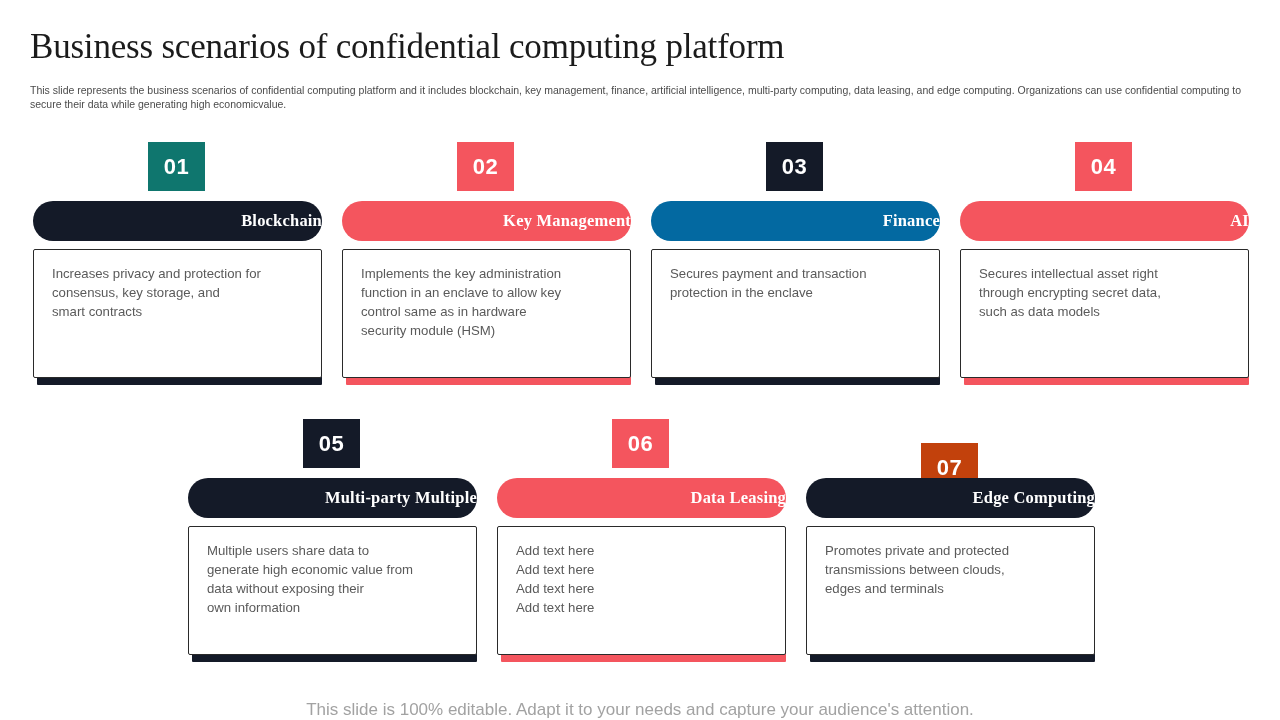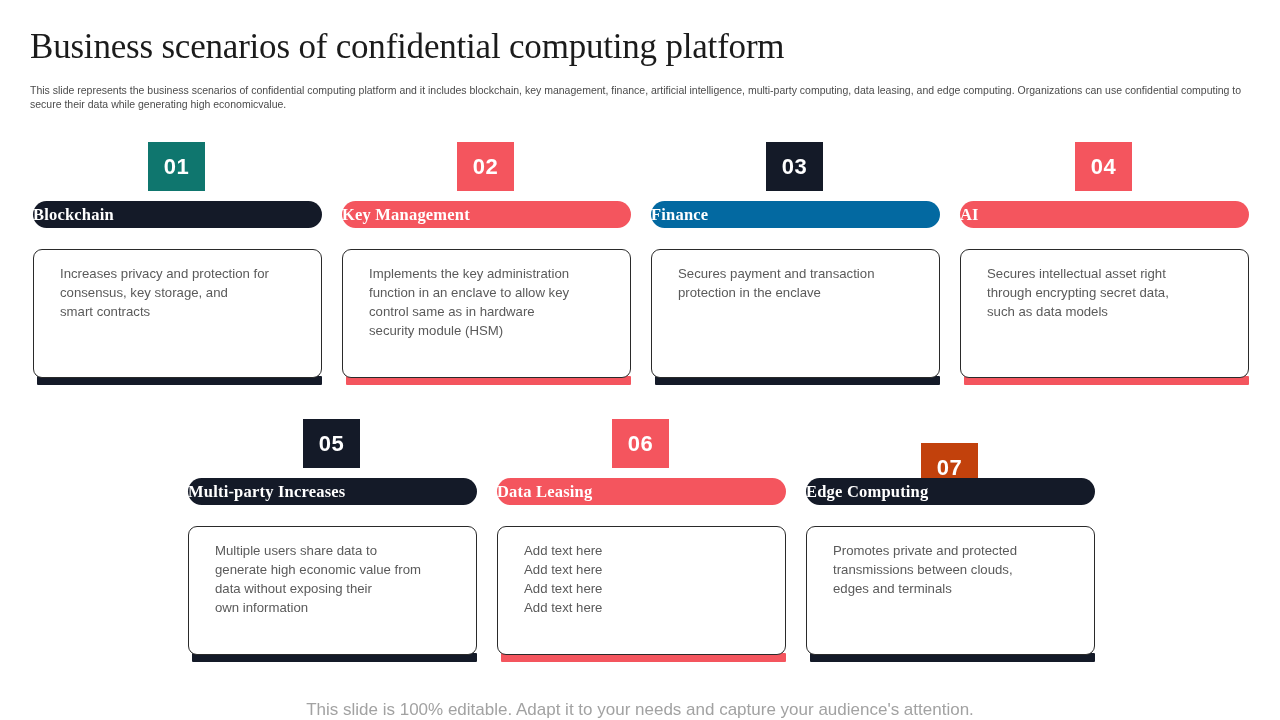--- a/index.html
+++ b/index.html
@@ -64,47 +64,47 @@
     font-family: "Liberation Sans", sans-serif;
     font-size: 22px;
     font-weight: bold;
     letter-spacing: 0.5px;
   }
 
   .pill {
     position: absolute;
     top: 59px;
     left: 0;
-    height: 27px;
+    height: 40px;
     border-radius: 21px;
     display: flex;
     align-items: center;
-    justify-content: flex-start;
+    justify-content: flex-end;
     color: #ffffff;
     font-family: "Liberation Serif", serif;
     font-size: 16.5px;
     font-weight: bold;
     letter-spacing: 0.2px;
   }
 
   .accent-bar {
     position: absolute;
     height: 9px;
     border-radius: 1px;
   }
 
   .text-box {
     position: absolute;
     top: 107px;
     left: 0;
     background: #ffffff;
     border: 1px solid #2a2a2a;
-    border-radius: 9px;
+    border-radius: 2px;
     box-sizing: border-box;
-    padding: 14px 14px 10px 26px;
+    padding: 14px 14px 10px 18px;
   }
   .text-box p {
     margin: 0;
     font-family: "Liberation Sans", sans-serif;
     font-size: 13.2px;
     line-height: 19px;
     color: #5a5a5a;
     white-space: pre-line;
   }
 
@@ -183,21 +183,21 @@
         <p>Secures intellectual  asset right
 through  encrypting  secret data,
 such  as data  models</p>
       </div>
     </div>
     <div class="card" style="left: 188px; top: 419px; width: 289px; height: 248px;">
       <div class="num-badge" style="left: 115px; background: rgb(20, 26, 40);">
         <span>05</span>
       </div>
       <div class="pill" style="width: 289px; background: rgb(20, 26, 40);">
-        <span>Multi-party Increases</span>
+        <span>Multi-party Multiple</span>
       </div>
       <div class="accent-bar" style="left: 4px; top: 234px; width: 285px; background: rgb(20, 26, 40);"></div>
       <div class="text-box" style="width: 289px; height: 129px;">
         <p>Multiple users  share data to
 generate high economic value  from
 data without  exposing their
 own information</p>
       </div>
     </div>
     <div class="card" style="left: 497px; top: 419px; width: 289px; height: 248px;">

